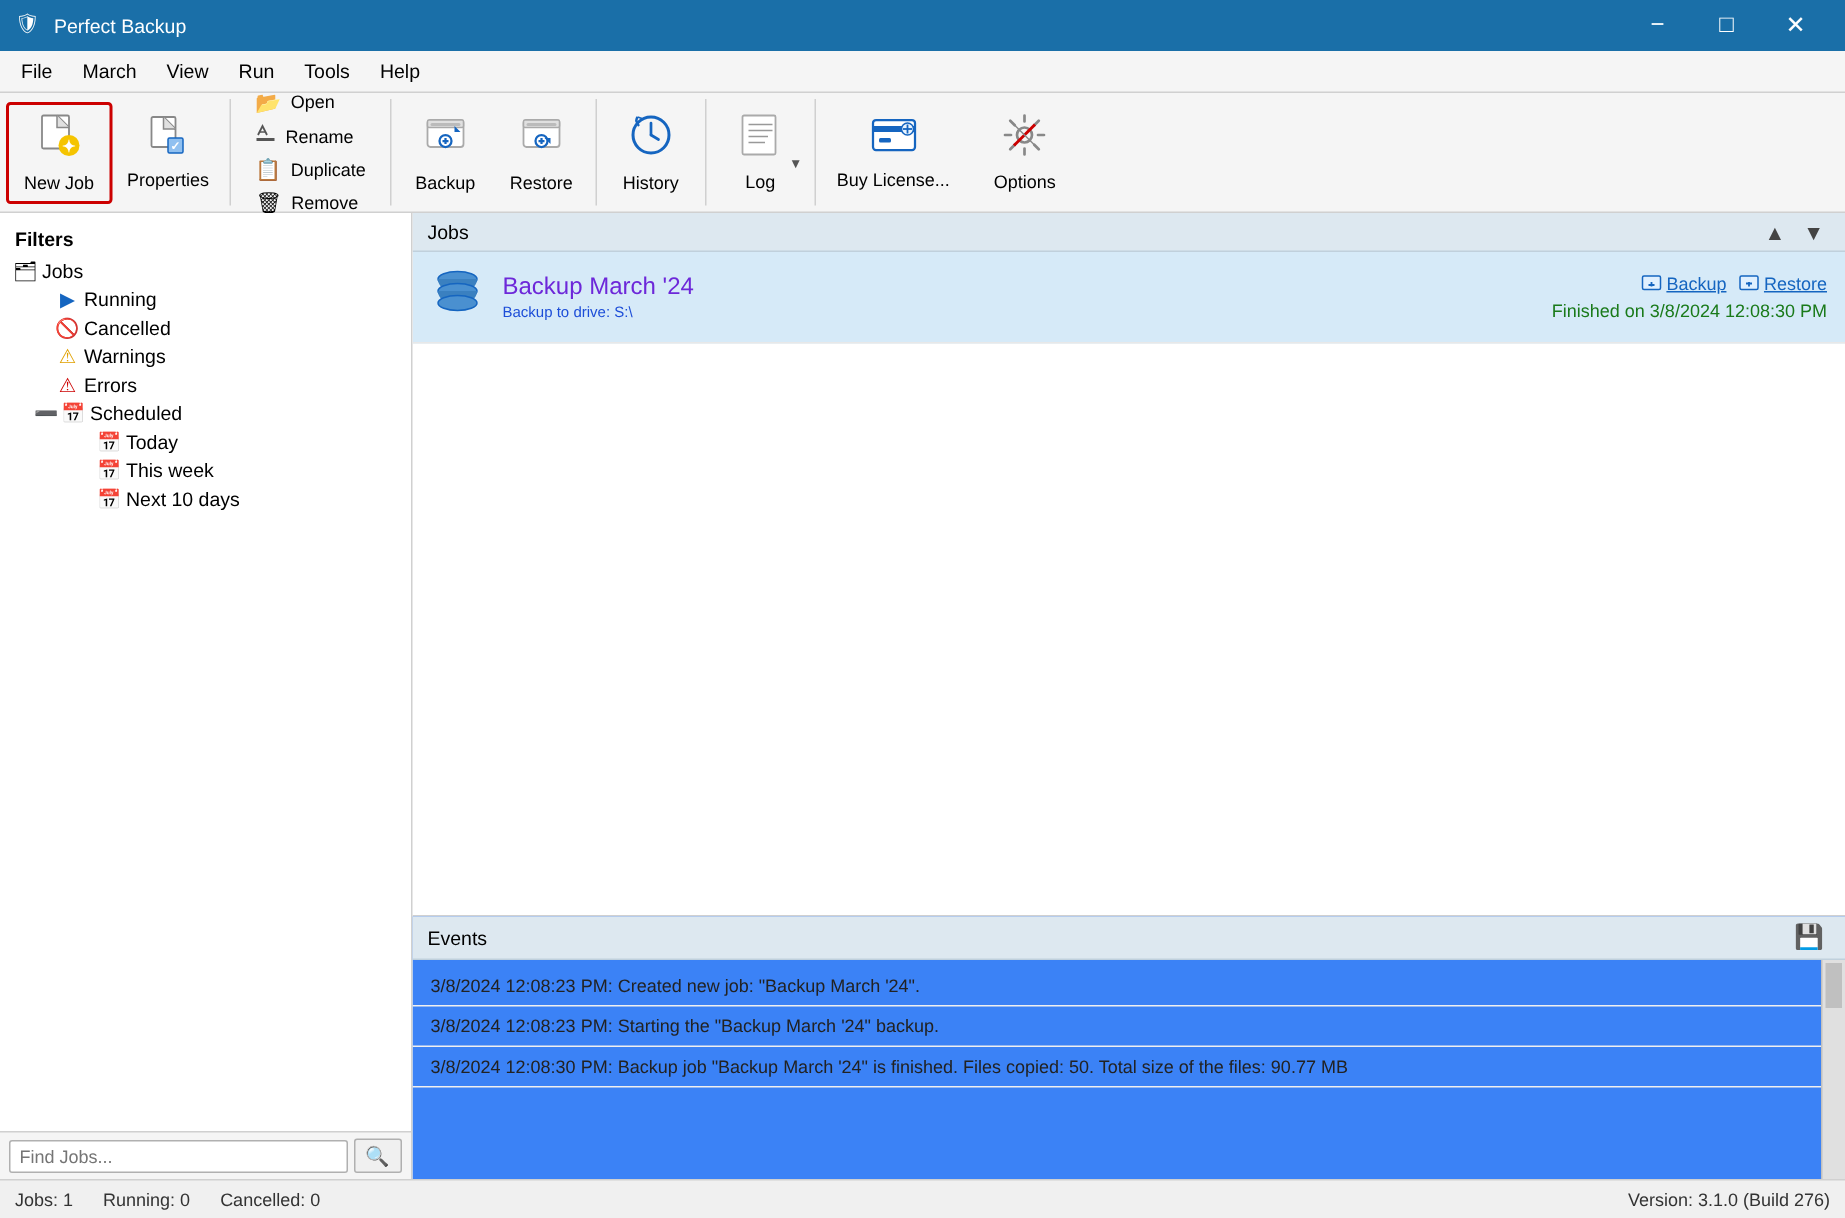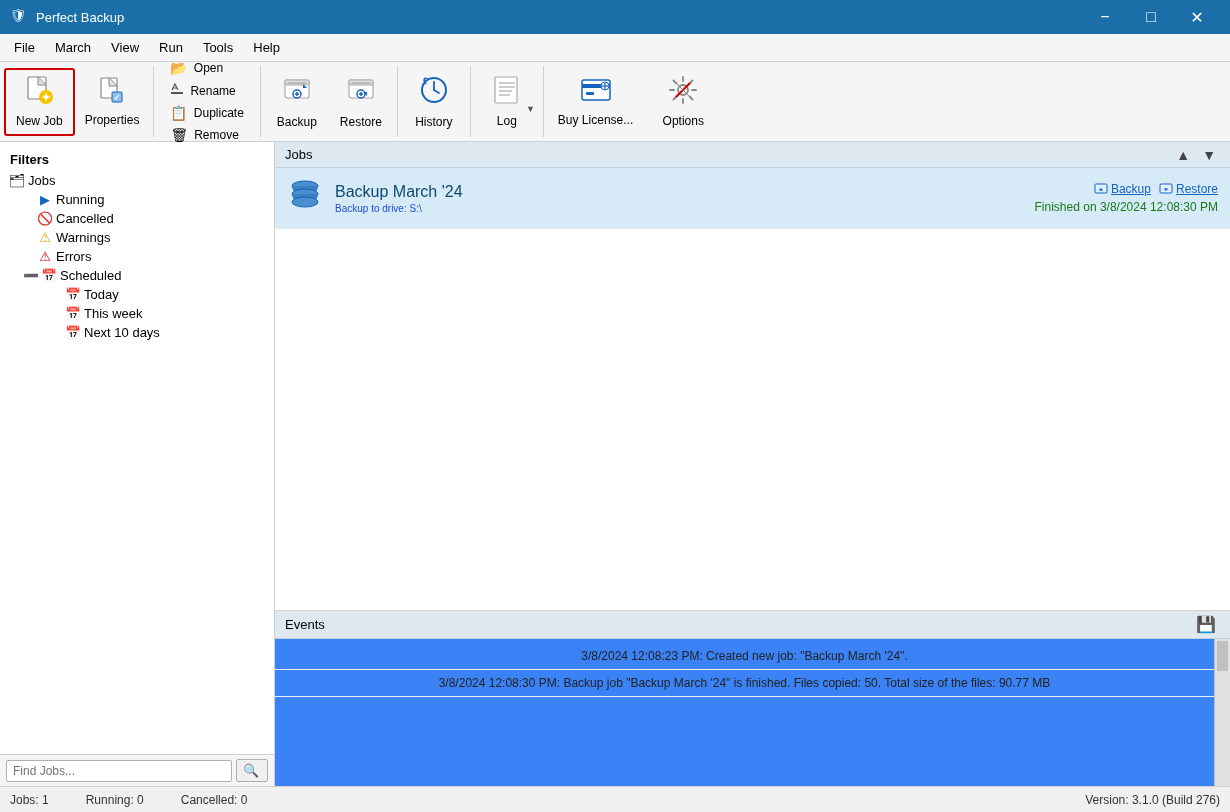--- a/index.html
+++ b/index.html
@@ -206,21 +206,21 @@
       display: flex;
       align-items: center;
       padding: 8px 12px;
       border-bottom: 1px solid #e8e8e8;
       background: #d6eaf8;
       cursor: pointer;
       gap: 12px;
     }
     .job-icon { font-size: 32px; color: #2060a0; }
     .job-info { flex: 1; }
-    .job-name { font-size: 16px; font-weight: 500; color: #0c4a6e; }
+    .job-name { font-size: 16px; font-weight: 500; color: #6d28d9; }
     .job-desc { font-size: 10px; color: #1d4ed8; margin-top: 2px; }
     .job-actions { display: flex; flex-direction: column; align-items: flex-end; gap: 4px; }
     .job-action-links { display: flex; gap: 8px; }
     .job-action-link {
       font-size: 12px; color: #1565c0; text-decoration: underline;
       cursor: pointer; display: flex; align-items: center; gap: 3px;
     }
     .job-status { font-size: 12px; color: #1a7a1a; }
 
     
@@ -261,34 +261,33 @@
       background: #e0e0e0;
       border-left: 1px solid #c0c0c0;
       position: relative;
       display: flex;
       flex-direction: column;
     }
     .events-with-scroll {
       display: flex;
       flex: 1;
       overflow: hidden;
-      text-align: center;
     }
 
     
     .status-bar {
       height: 26px;
       background: #f0f0f0;
       border-top: 1px solid #d0d0d0;
       display: flex;
       align-items: center;
       padding: 0 10px;
       font-size: 12px;
       color: #333;
-      gap: 37px;
+      gap: 20px;
     }
     .status-bar-right { margin-left: auto; }
 
     
     .icon-new-job { color: #c8a000; font-size: 30px; }
     .icon-backup { color: #1565c0; font-size: 28px; }
     .icon-restore { color: #1565c0; font-size: 28px; }
     .icon-history { color: #1565c0; font-size: 28px; }
     .icon-log { color: #1565c0; font-size: 28px; }
     .icon-options { color: #888; font-size: 28px; }
@@ -590,20 +589,21 @@
     </div>
 
     <div class="events-panel">
       <div class="events-header">
         <span>Events</span>
         <button class="save-icon-btn" title="Save">💾</button>
       </div>
       <div class="events-with-scroll">
         <div class="events-list">
           <div class="event-item">3/8/2024 12:08:23 PM: Created new job: "Backup March '24".</div>
+          <div class="event-item">3/8/2024 12:08:23 PM: Starting the "Backup March '24" backup.</div>
           <div class="event-item">3/8/2024 12:08:30 PM: Backup job "Backup March '24" is finished. Files copied: 50. Total size of the files: 90.77 MB</div>
         </div>
         <div class="events-scrollbar">
           <div style="background:#c0c0c0;height:30px;margin:2px;"></div>
         </div>
       </div>
     </div>
 
   </div>
 </div>

